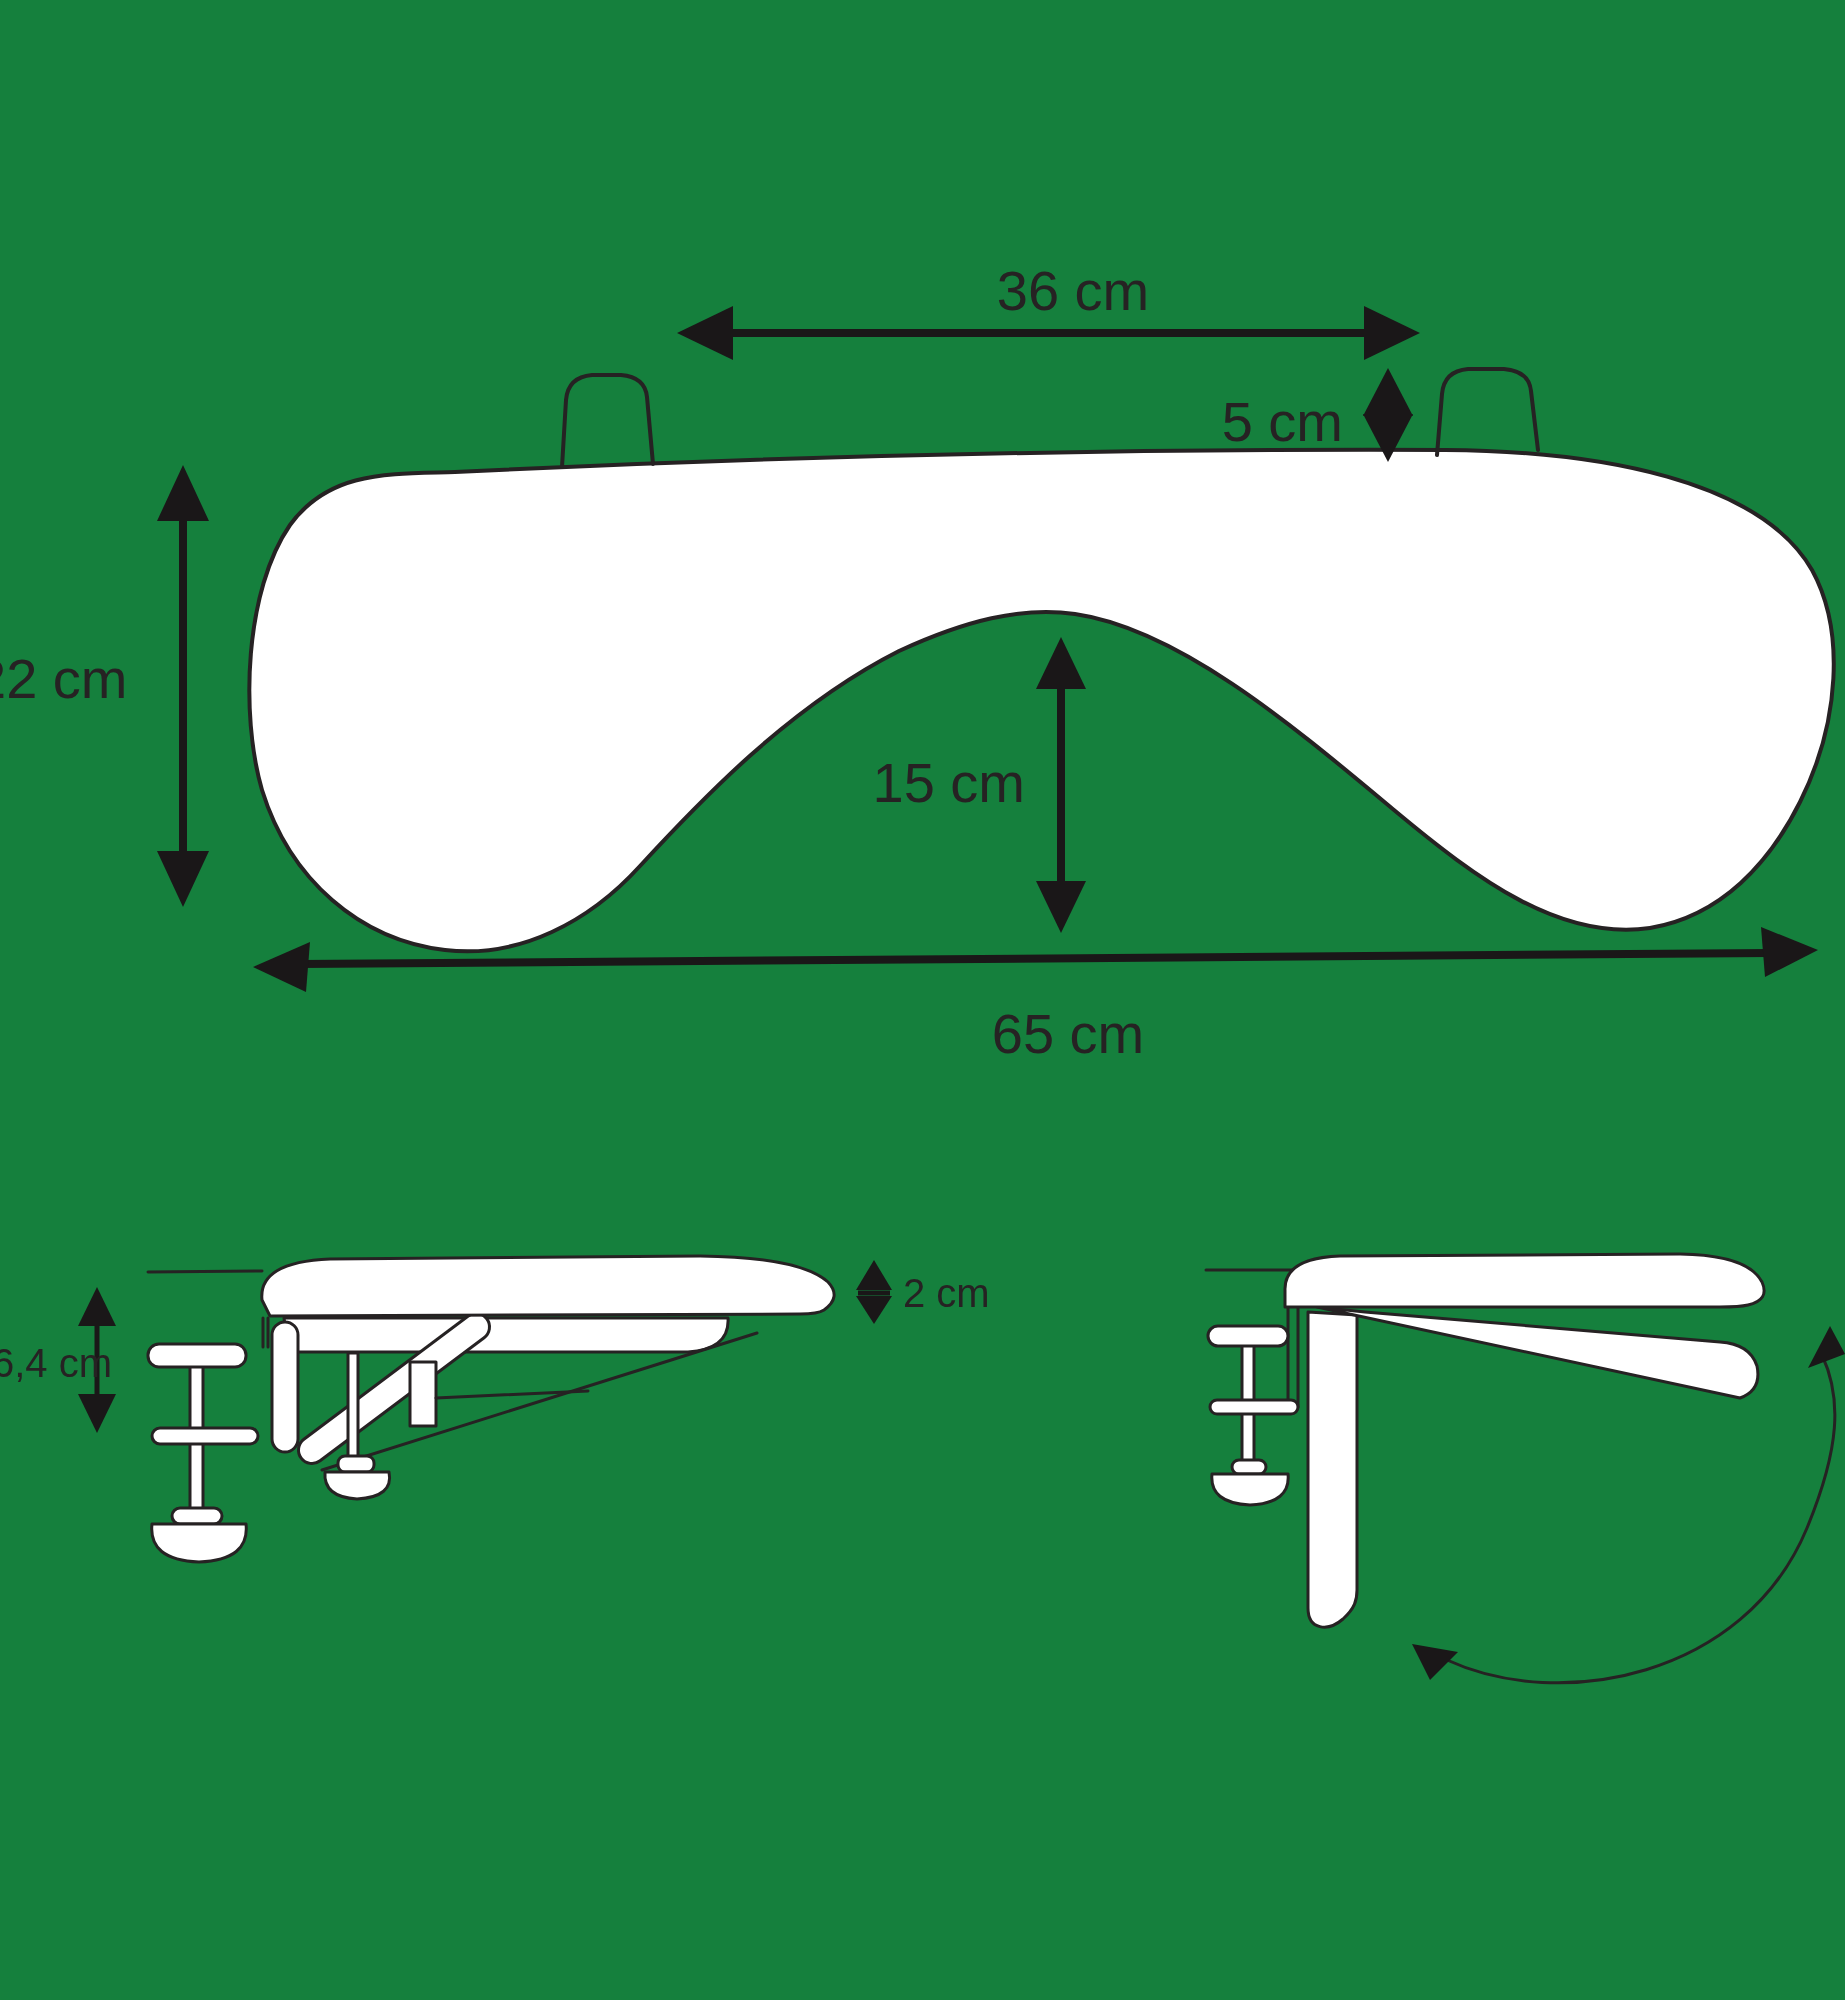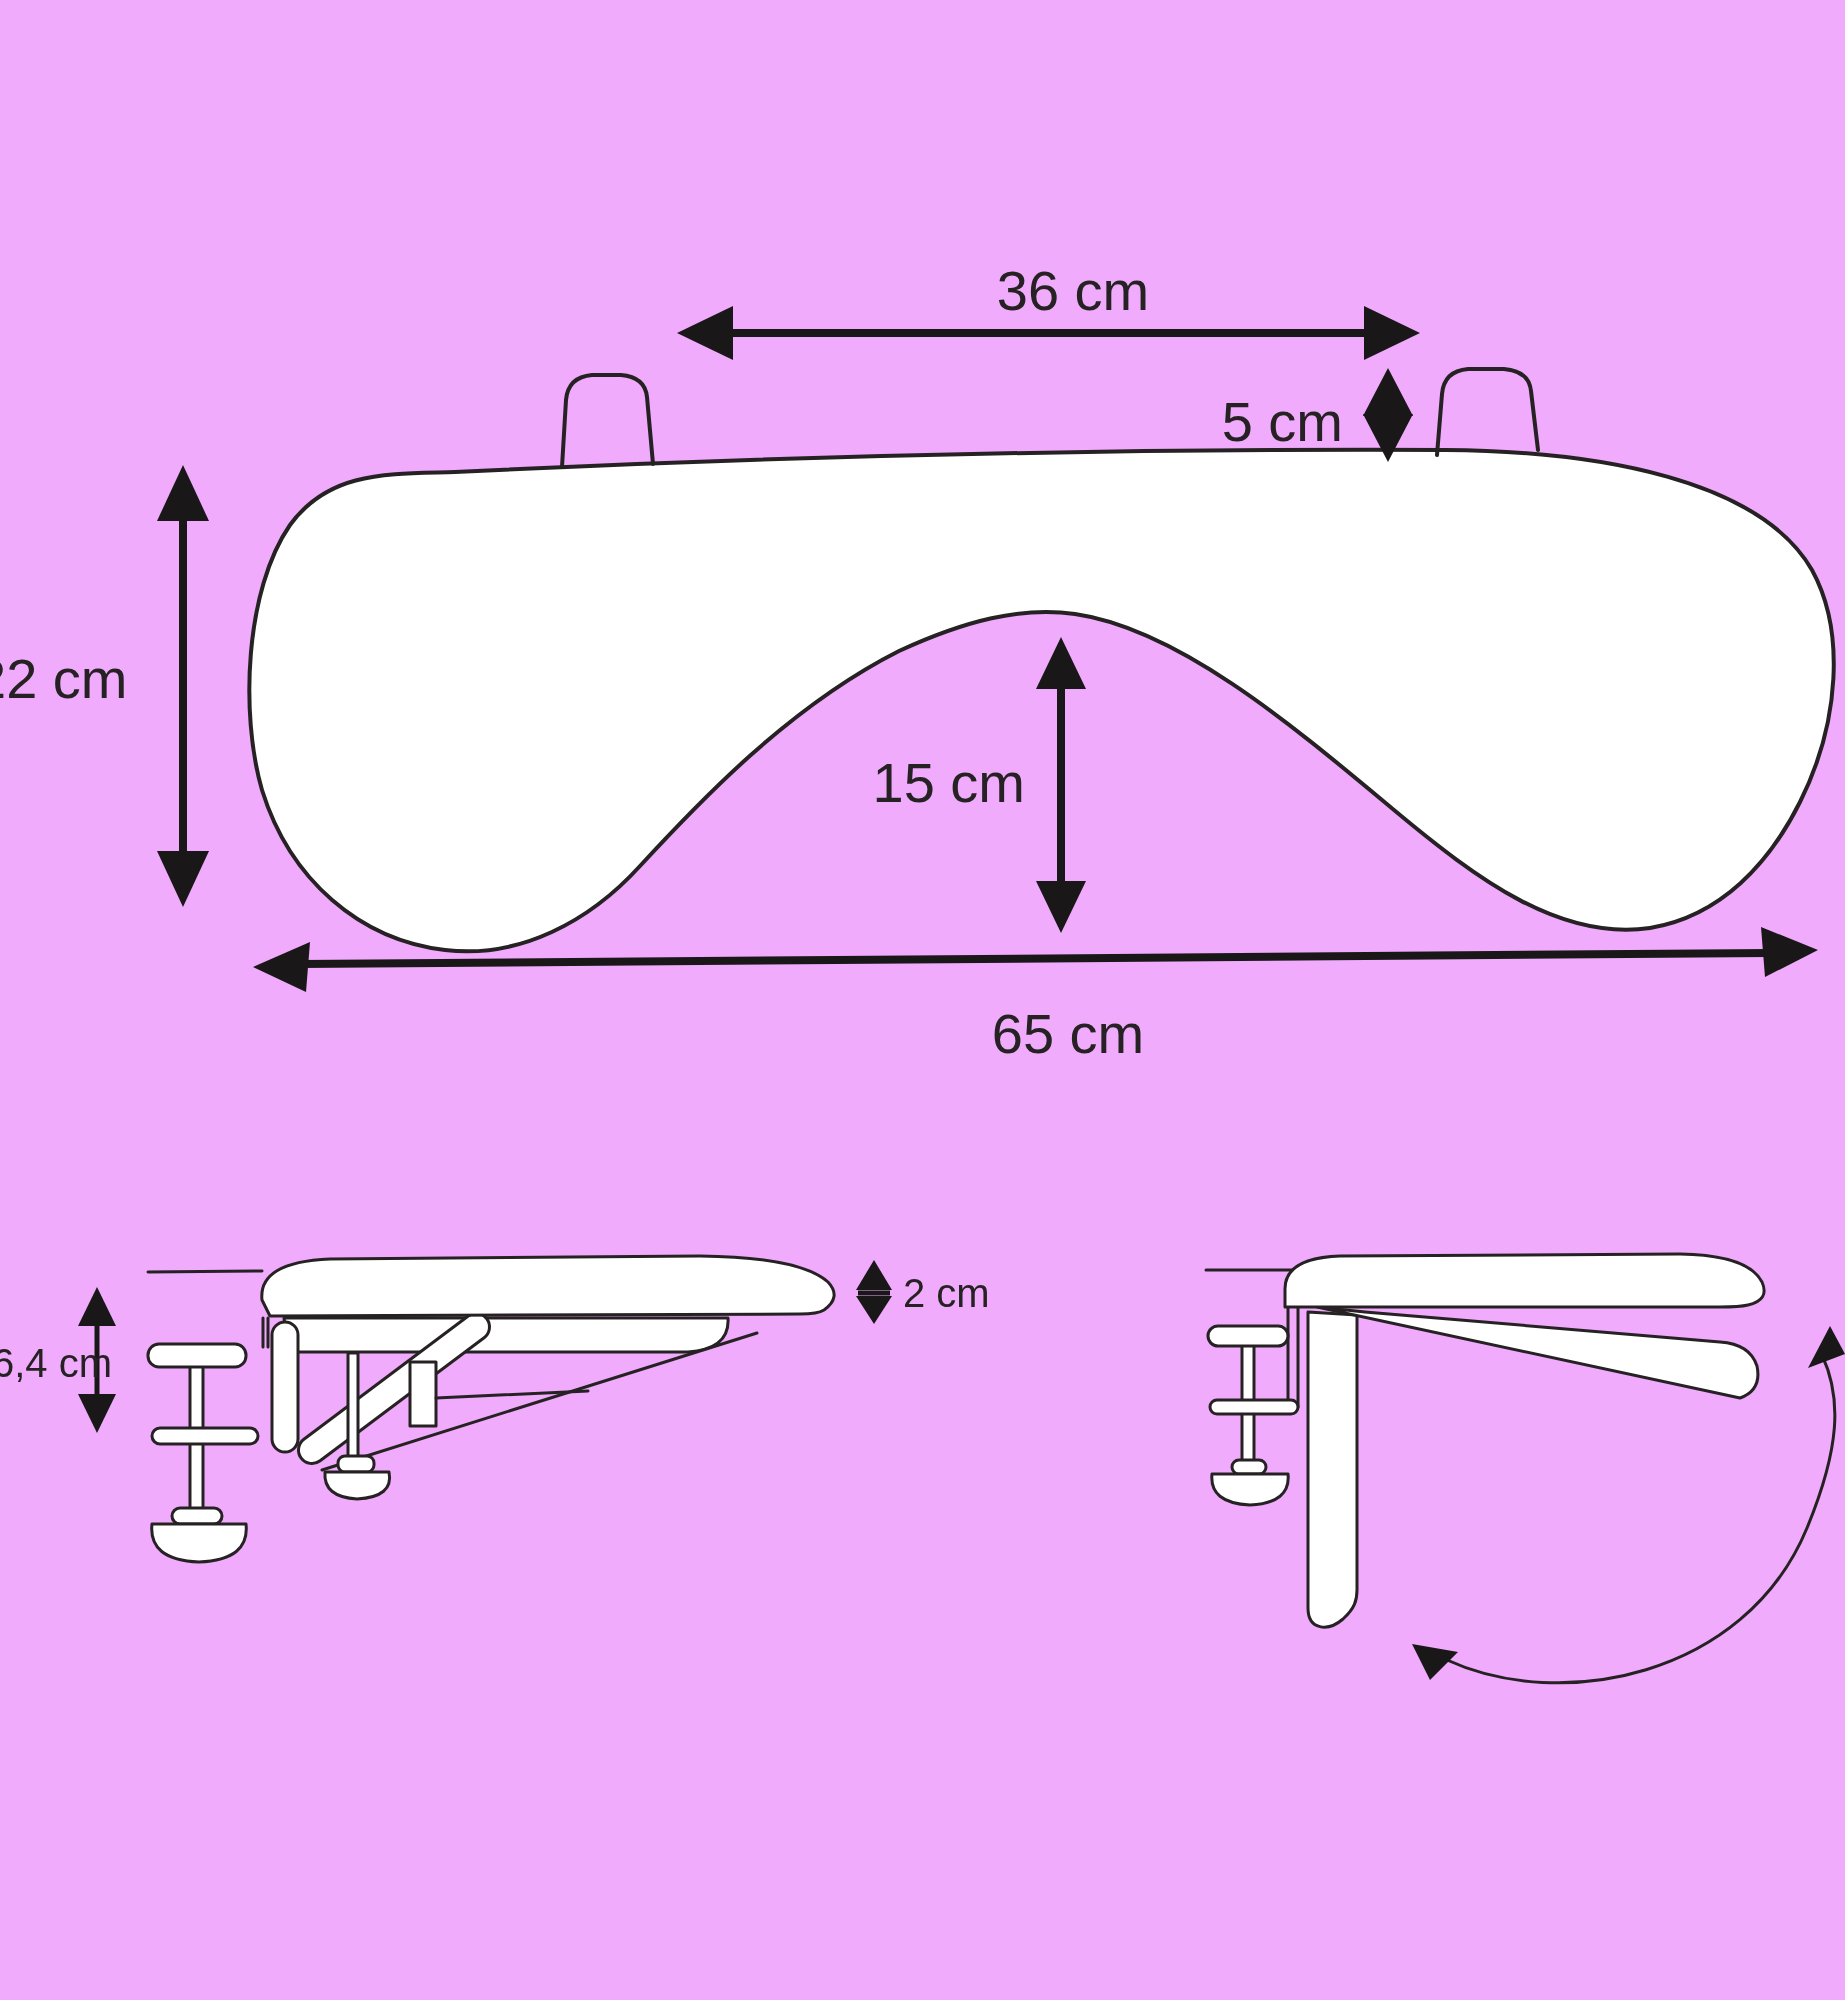--- a/index.html
+++ b/index.html
@@ -1,19 +1,19 @@
 <!DOCTYPE html>
 <html><head>
 <meta charset="utf-8">
 <style>
   html,body{margin:0;padding:0;background:#ffffff;}
   .canvas{
     position:relative;
     width:1845px;height:2000px;
-    background:#f0abfc;
+    background:#15803d;
     overflow:hidden;
     font-family:"Liberation Sans", sans-serif;
   }
   .canvas svg{position:absolute;left:0;top:0;display:block;}
   text{font-family:"Liberation Sans", sans-serif;fill:#262223;}
   .dim-label-lg{font-size:56px;}
   .dim-label-sm{font-size:40px;}
   .outline{fill:#ffffff;stroke:#262223;stroke-width:4;stroke-linejoin:round;}
   .outline3{fill:#ffffff;stroke:#262223;stroke-width:3;stroke-linejoin:round;}
   .strokeonly{fill:none;stroke:#262223;stroke-width:4;stroke-linejoin:round;stroke-linecap:round;}

